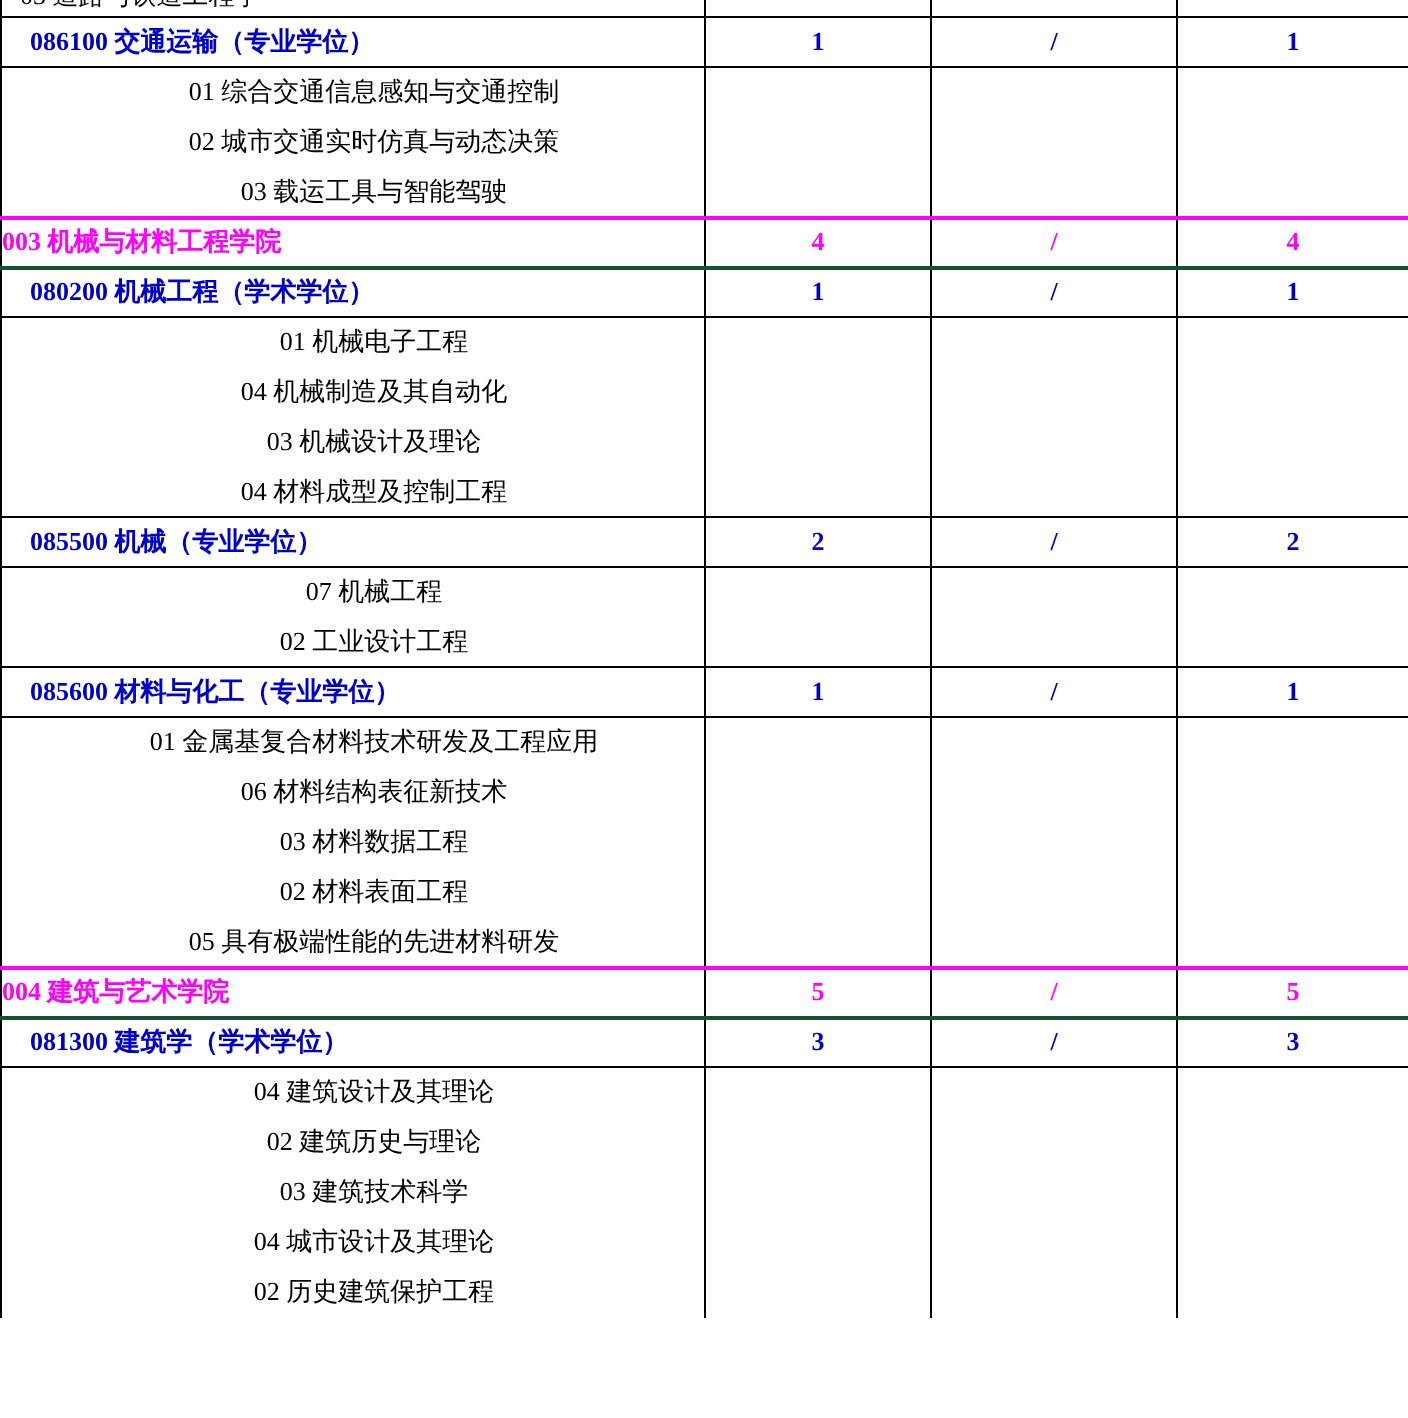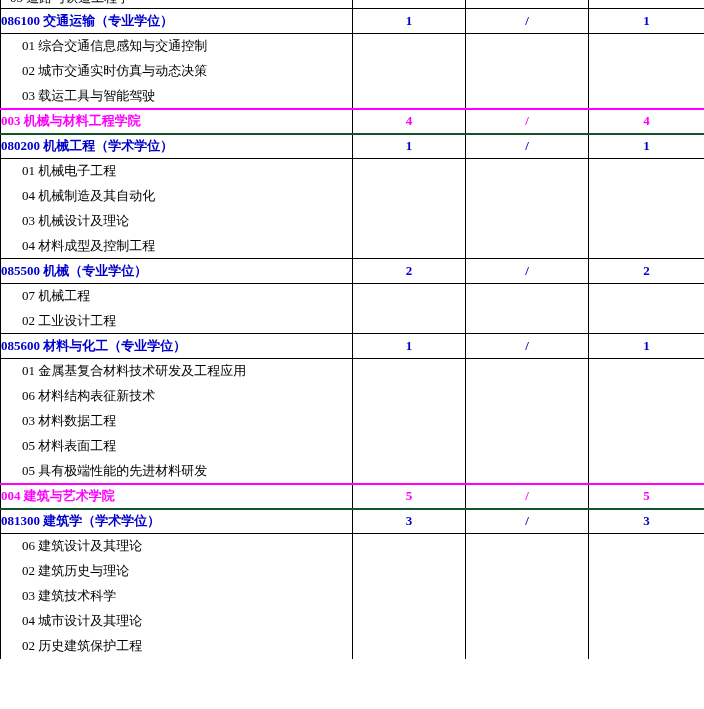--- a/index.html
+++ b/index.html
@@ -49,26 +49,27 @@
   tr.college td.num {
     color: #ff00ff;
     font-weight: bold;
   }
   tr.major td.name,
   tr.major td.num {
     color: #0000cc;
     font-weight: bold;
   }
   tr.major td.name {
-    padding-left: 0;
+    padding-left: 14px;
   }
   tr.direction td.name {
     color: #000000;
     font-weight: normal;
     padding-left: 21px;
+    text-align: center;
   }
   tr.direction td {
     border-top: none;
     border-bottom: none;
   }
   tr.direction td.num {
     border-left: 1px solid #000000;
     border-right: 1px solid #000000;
   }
   tr.direction-first td.name { border-top: none; }
@@ -197,39 +198,39 @@
         <td class="num" rowspan="5"></td>
         <td class="num" rowspan="5"></td>
       </tr>
       <tr class="direction">
         <td class="name">06 材料结构表征新技术</td>
       </tr>
       <tr class="direction">
         <td class="name">03 材料数据工程</td>
       </tr>
       <tr class="direction">
-        <td class="name">05 材料表面工程</td>
+        <td class="name">02 材料表面工程</td>
       </tr>
       <tr class="direction">
         <td class="name">05 具有极端性能的先进材料研发</td>
       </tr>
       <tr class="college">
         <td class="name">004 建筑与艺术学院</td>
         <td class="num">5</td>
         <td class="num">/</td>
         <td class="num">5</td>
       </tr>
       <tr class="major">
         <td class="name">081300 建筑学（学术学位）</td>
         <td class="num">3</td>
         <td class="num">/</td>
         <td class="num">3</td>
       </tr>
       <tr class="direction direction-first">
-        <td class="name">06 建筑设计及其理论</td>
+        <td class="name">04 建筑设计及其理论</td>
         <td class="num" rowspan="5"></td>
         <td class="num" rowspan="5"></td>
         <td class="num" rowspan="5"></td>
       </tr>
       <tr class="direction">
         <td class="name">02 建筑历史与理论</td>
       </tr>
       <tr class="direction">
         <td class="name">03 建筑技术科学</td>
       </tr>

